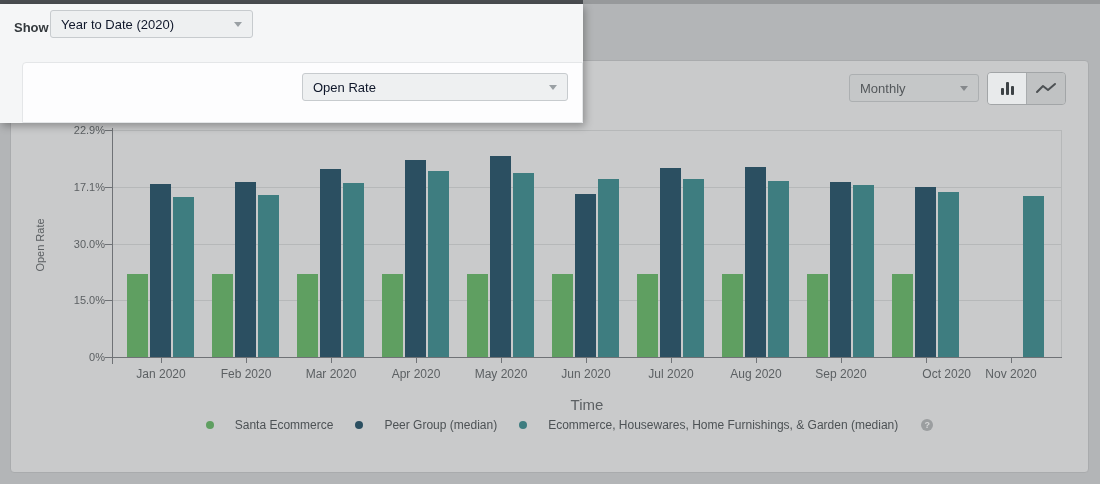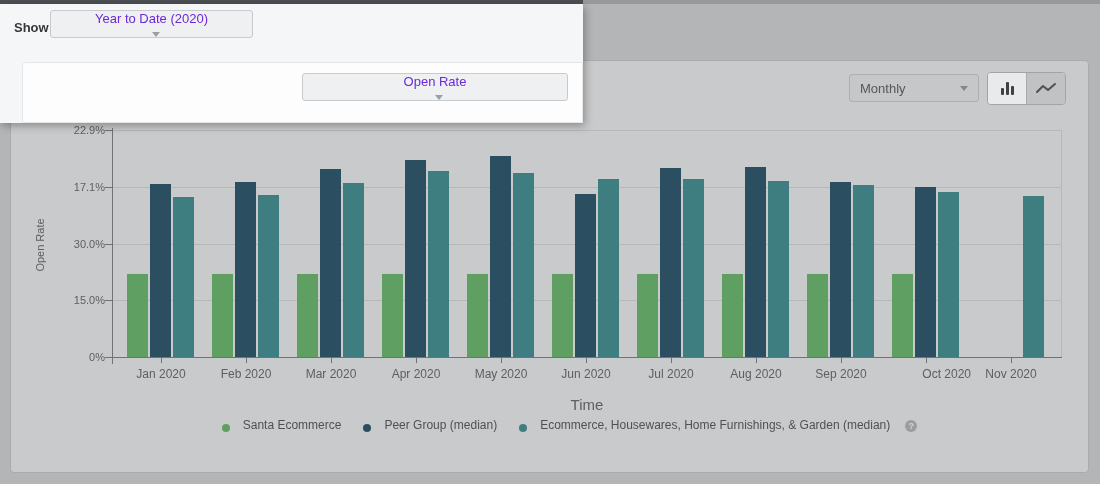--- a/index.html
+++ b/index.html
@@ -19,21 +19,21 @@
     position:absolute;left:10px;top:60px;width:1079px;height:413px;
     box-sizing:border-box;background:#c9cacb;border:1px solid #a9abad;border-radius:4px;
   }
 
   
   .dd{
     position:absolute;box-sizing:border-box;height:28px;
     display:flex;align-items:center;justify-content:space-between;
     padding:0 10px;font-size:13px;border-radius:3px;cursor:pointer;
   }
-  .dd.light{background:#eef0f1;border:1px solid #c7cbce;color:#6d28d9;flex-direction:column;}
+  .dd.light{background:#eef0f1;border:1px solid #c7cbce;color:#0f172a;}
   .dd.dim{background:#c5c7c8;border:1px solid #acafb1;color:#54585b;}
   .caret{width:0;height:0;border-left:4px solid transparent;border-right:4px solid transparent;border-top:5px solid #9aa0a4;margin-left:8px;flex:0 0 auto;}
   .dd.dim .caret{border-top-color:#85888b;}
 
   
   .interval{left:838px;top:13px;width:130px;gap:8px;}
   .toggle{
     position:absolute;left:976px;top:11px;width:79px;height:33px;box-sizing:border-box;
     display:flex;border:1px solid #a2a5a7;border-radius:4px;overflow:hidden;
   }
@@ -62,21 +62,21 @@
   .ytickmark{position:absolute;left:-7px;width:7px;height:1px;background:#6f7276;}
   .xtickmark{position:absolute;top:227px;width:1px;height:5px;background:#6f7276;}
   .yticklabel{position:absolute;left:36px;width:58px;text-align:right;font-size:11px;color:#5c6063;}
   .xticklabel{position:absolute;width:90px;top:306px;text-align:center;font-size:12px;color:#5c6063;}
   .xlabel{position:absolute;left:101px;top:335px;width:950px;text-align:center;font-size:15px;color:#5c6063;}
   .legend{
     position:absolute;left:0;right:0;top:357px;
     display:flex;justify-content:center;align-items:center;gap:22px;
     padding-left:40px;font-size:12px;color:#4d5255;
   }
-  .legenditem{display:flex;align-items:flex-end;gap:13px;white-space:nowrap;}
+  .legenditem{display:flex;align-items:center;gap:21px;white-space:nowrap;}
   .dot{width:8px;height:8px;border-radius:50%;flex:0 0 auto;}
   .help{
     display:inline-block;width:12px;height:12px;border-radius:50%;margin-left:2px;
     background:#9b9ea0;color:#d5d6d7;font-size:9px;font-weight:bold;
     line-height:12px;text-align:center;cursor:pointer;
   }
 
   
   .spotlight{
     position:absolute;left:0;top:4px;width:583px;height:119px;z-index:10;

